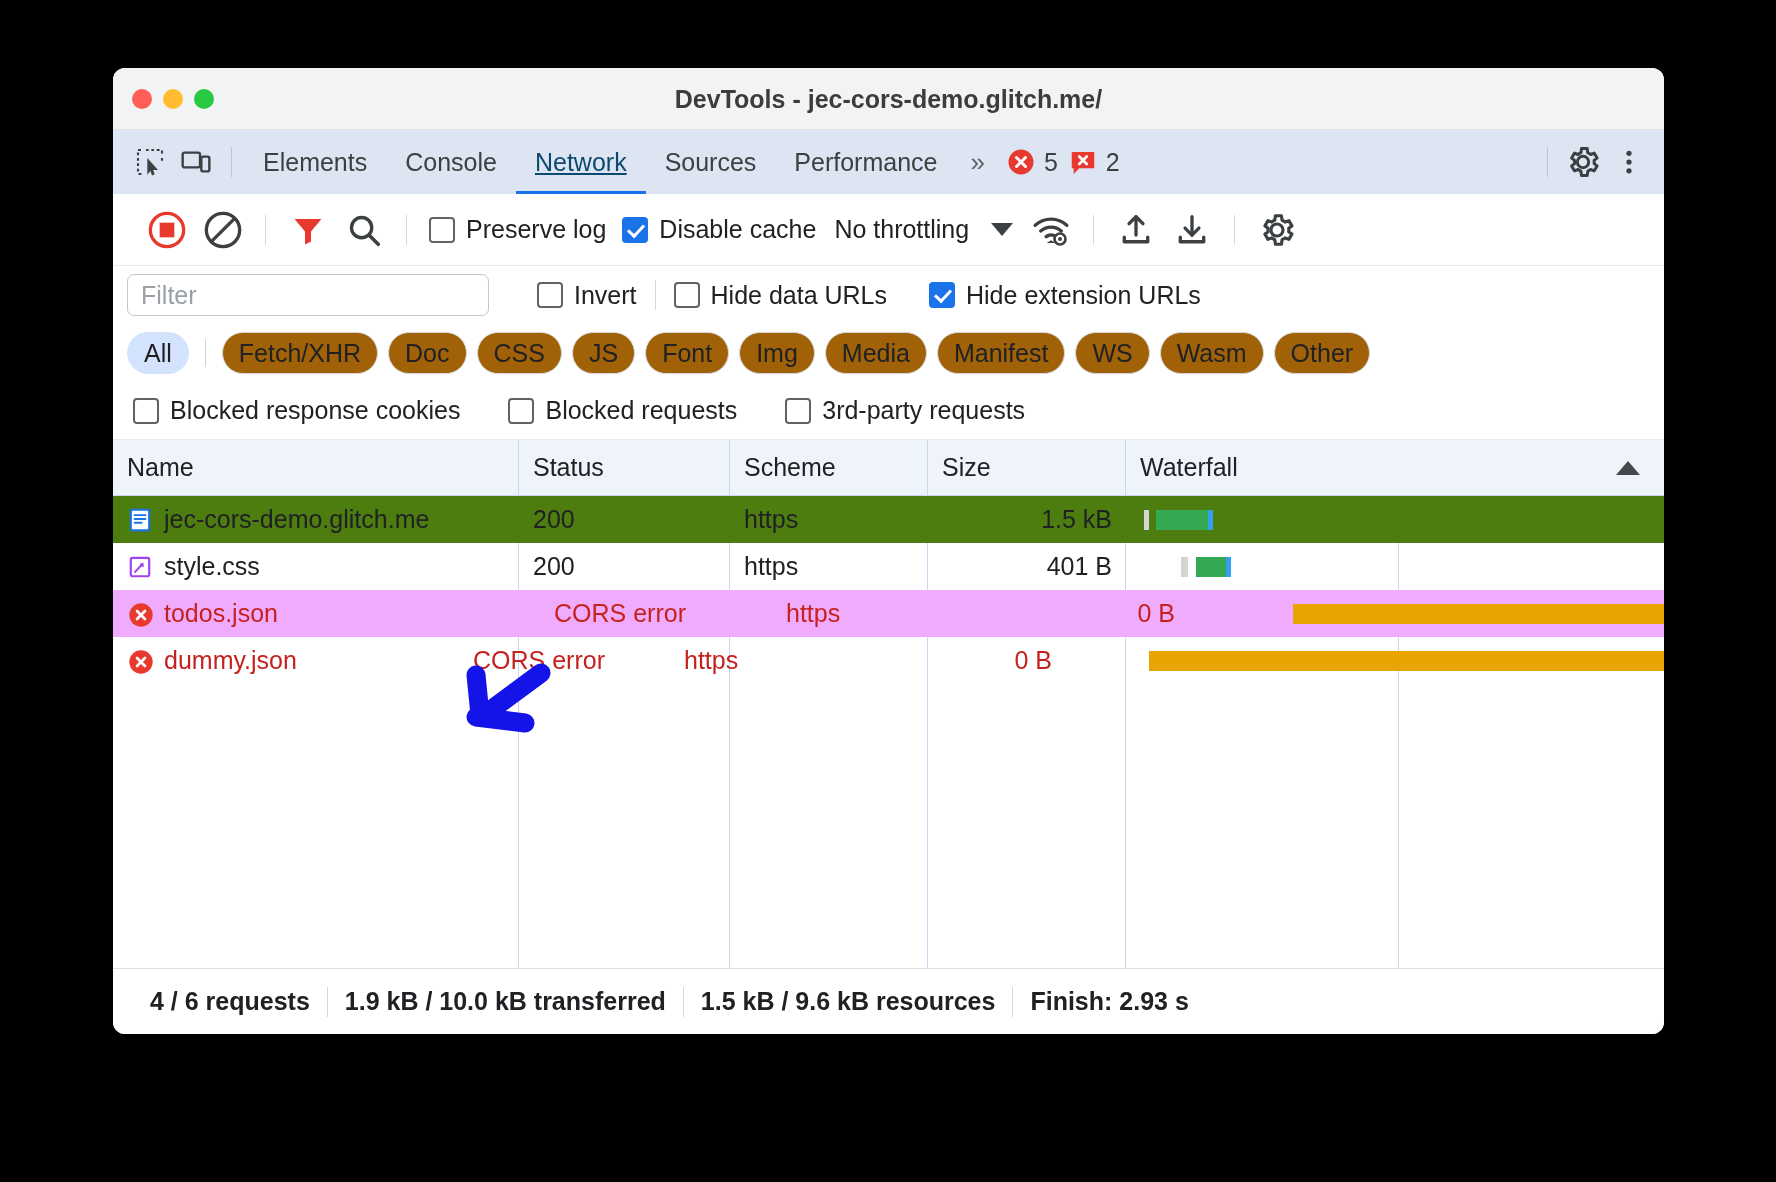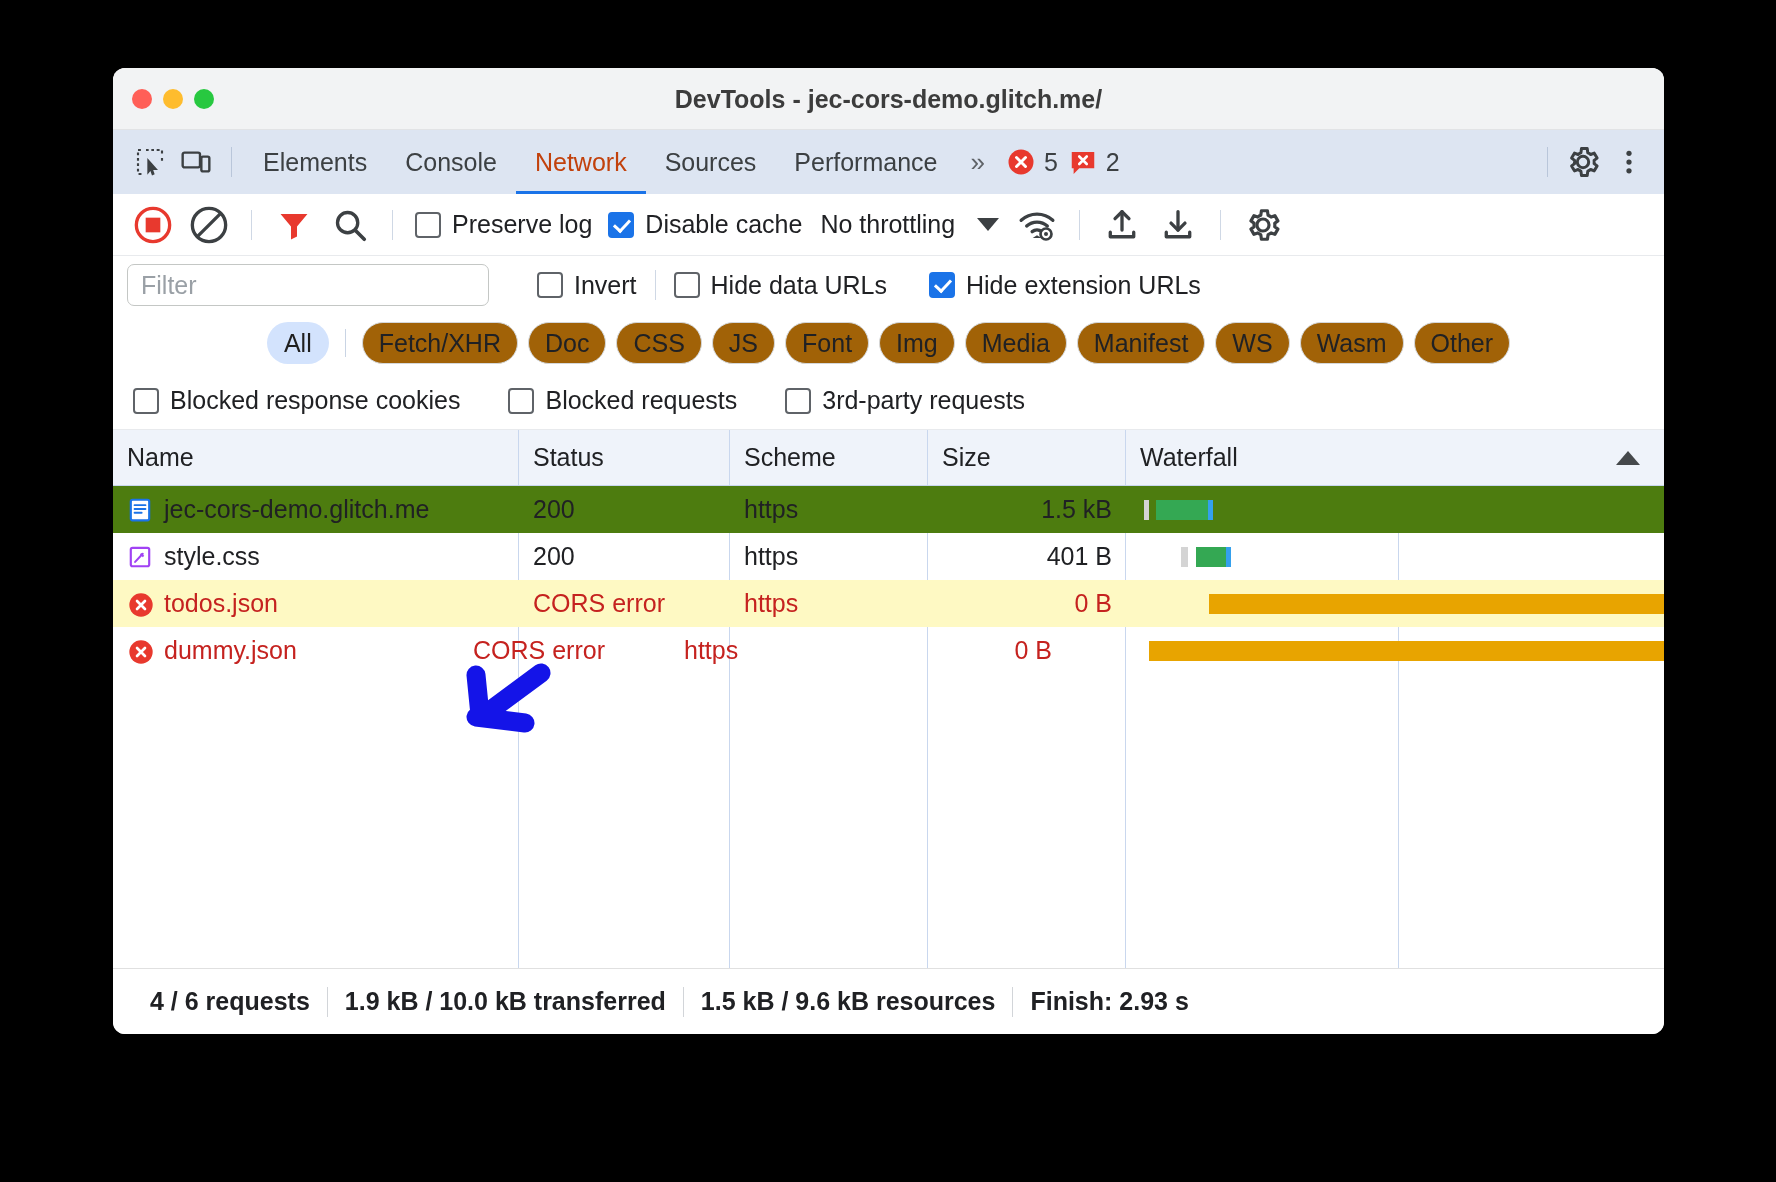--- a/index.html
+++ b/index.html
@@ -54,33 +54,34 @@
     color: #3c4043;
   }
   .tb-sep { width: 1px; height: 30px; background: #b9c6da; margin: 0 12px; }
   .tab {
     padding: 0 19px; height: 64px;
     display: flex; align-items: center;
     font-size: 25px; color: #3c4043;
     cursor: default;
   }
   .tab.active {
-    color: #c2410c;
+    color: #0c4a6e;
     box-shadow: inset 0 -3px 0 #1a73e8;
+    text-decoration: underline;
   }
   .chev { padding: 0 14px; font-size: 26px; color: #5f6368; letter-spacing:-3px;}
   .counter { display: flex; align-items: center; gap: 8px; margin-left: 10px; }
   .counter .num { font-size: 25px; color: #3c4043; }
   .tb-right { margin-left: auto; display: flex; align-items: center; padding-right: 12px; }
 
   
   .toolbar {
-    height: 62px;
-    display: flex; align-items: center;
-    padding: 0 14px;
+    height: 72px;
+    display: flex; align-items: center;
+    padding: 0 28px;
     border-bottom: 1px solid #e8eaed;
     flex: 0 0 auto;
     gap: 4px;
     text-align: right;
   }
   .tool-btn {
     width: 52px; height: 52px;
     display: flex; align-items: center; justify-content: center;
   }
   .vsep { width: 1px; height: 30px; background: #cfd8e5; margin: 0 12px; }
@@ -124,21 +125,20 @@
     font-family: "Liberation Sans", sans-serif;
   }
   .filter-input::placeholder { color: #9aa0a6; }
 
   
   .pillrow {
     height: 58px;
     display: flex; align-items: center;
     padding: 0 14px; gap: 10px;
     flex: 0 0 auto;
-    justify-content: center;
   }
   .pill {
     height: 42px; padding: 0 16px;
     border: 1px solid #d4d7da; border-radius: 21px;
     display: flex; align-items: center;
     font-size: 25px; color: #202124; background: #a16207;
     white-space: nowrap;
   }
   .pill.selected { background: #d3e3fd; border-color: transparent; color: #1f1f1f; font-weight: normal; }
   .pill-sep { width: 1px; height: 28px; background: #c9d4e4; margin: 0 6px; }
@@ -169,21 +169,21 @@
   .tbody { flex: 1 1 auto; position: relative; }
   .colgrid { position: absolute; inset: 0; display: flex; pointer-events: none; }
   .colline { border-right: 1px solid #c9d7ee; }
   .row {
     display: flex; height: 47px; align-items: center;
     position: relative; z-index: 2;
     font-size: 25px; color: #202124;
   }
   .row.striped { background: #4d7c0f; }
   .row.err { color: #c5221f; }
-  .row.err.highlight { background: #fef9c3; }
+  .row.err.highlight { background: #f0abfc; gap: 21px; }
   .cell { padding: 0 14px; display: flex; align-items: center; height: 100%; }
   .cell.name { gap: 11px; }
   .cell.num { justify-content: flex-end; }
   .cell.wf { padding: 0; position: relative; }
   .wf-bar { position: absolute; height: 20px; top: 14px; }
   .wf-bar.green { background: #34a853; }
   .wf-bar.blue { background: #34a0ed; width: 5px; }
   .wf-bar.grey { background: #d4d4d4; width: 5px; }
   .wf-bar.orange { background: #e8a400; }
 

